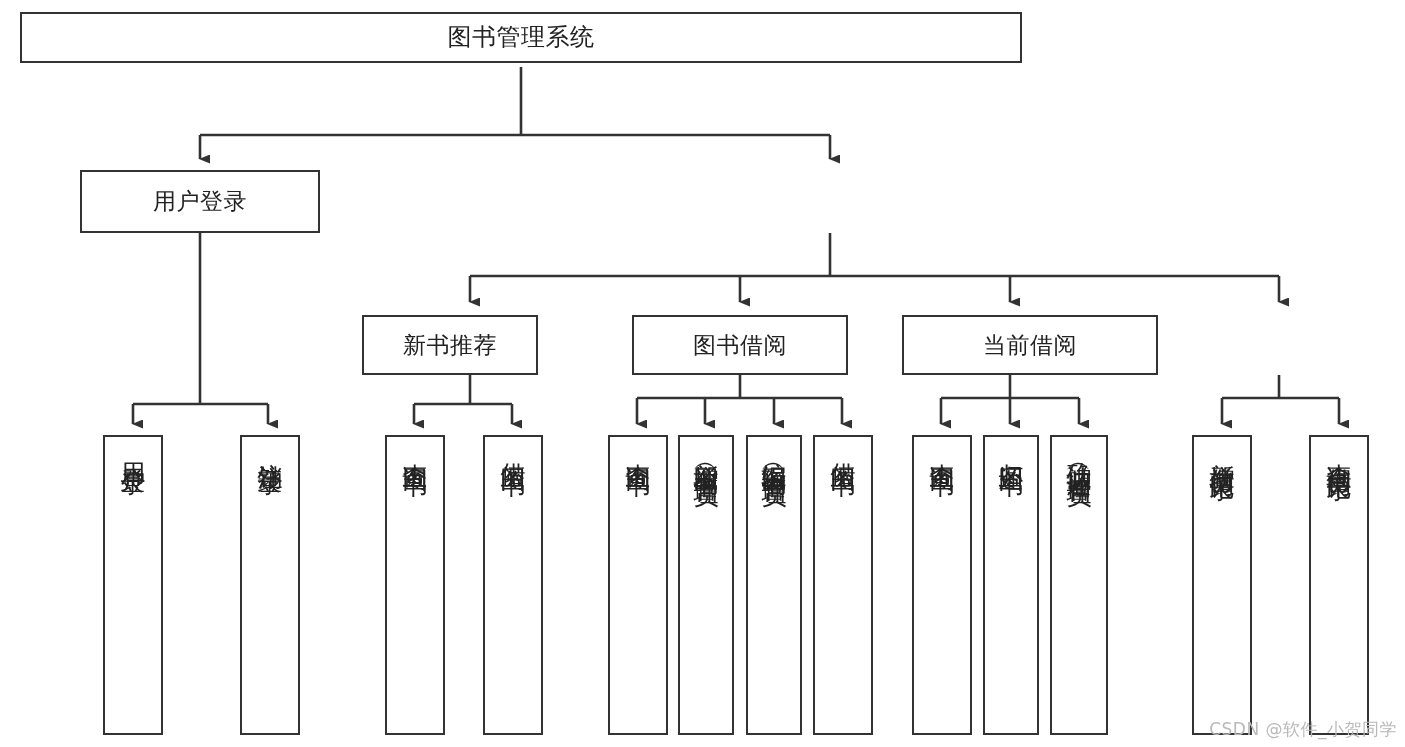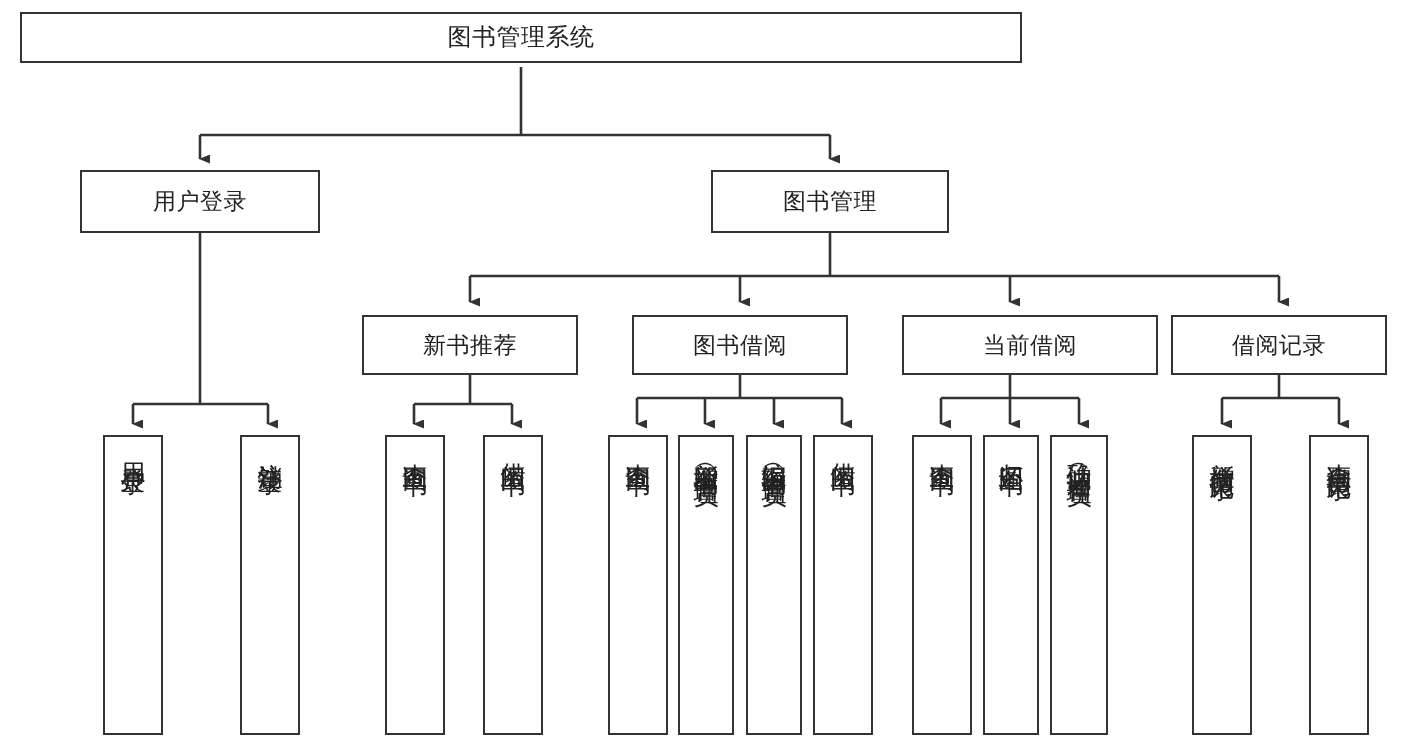--- a/index.html
+++ b/index.html
@@ -125,35 +125,29 @@
     </g>
   </svg>
 
   <div class="node root horiz" style="left:20px; top:12px; width:1002px; height:51px;">
     <span class="lbl">图书管理系统</span>
   </div>
 
   <div class="node horiz" style="left:80px; top:170px; width:240px; height:63px;">
     <span class="lbl">用户登录</span>
   </div>
-  <div class="node horiz" style="left:711px; top:170px; width:238px; height:63px;">
-    <span class="lbl">图书管理</span>
-  </div>
 
-  <div class="node horiz" style="left:362px; top:315px; width:216px; height:60px;">
+  <div class="node horiz" style="left:362px; top:315px; width:176px; height:60px;">
     <span class="lbl">新书推荐</span>
   </div>
   <div class="node horiz" style="left:632px; top:315px; width:216px; height:60px;">
     <span class="lbl">图书借阅</span>
   </div>
   <div class="node horiz" style="left:902px; top:315px; width:256px; height:60px;">
     <span class="lbl">当前借阅</span>
-  </div>
-  <div class="node horiz" style="left:1171px; top:315px; width:216px; height:60px;">
-    <span class="lbl">借阅记录</span>
   </div>
 
   <div class="node leaf" style="left:103px; top:435px; width:60px; height:300px;">
     <span class="lbl">用户登录</span>
   </div>
   <div class="node leaf" style="left:240px; top:435px; width:60px; height:300px;">
     <span class="lbl">注销登录</span>
   </div>
 
   <div class="node leaf" style="left:385px; top:435px; width:60px; height:300px;">
@@ -186,14 +180,15 @@
     <span class="lbl">确认归还（管理员）</span>
   </div>
 
   <div class="node leaf" style="left:1192px; top:435px; width:60px; height:300px;">
     <span class="lbl">新增借阅记录</span>
   </div>
   <div class="node leaf" style="left:1309px; top:435px; width:60px; height:300px;">
     <span class="lbl">查询借阅记录</span>
   </div>
 
+  <div class="watermark">CSDN @软件_小贺同学</div>
 
 </div>
 
 </body></html>

